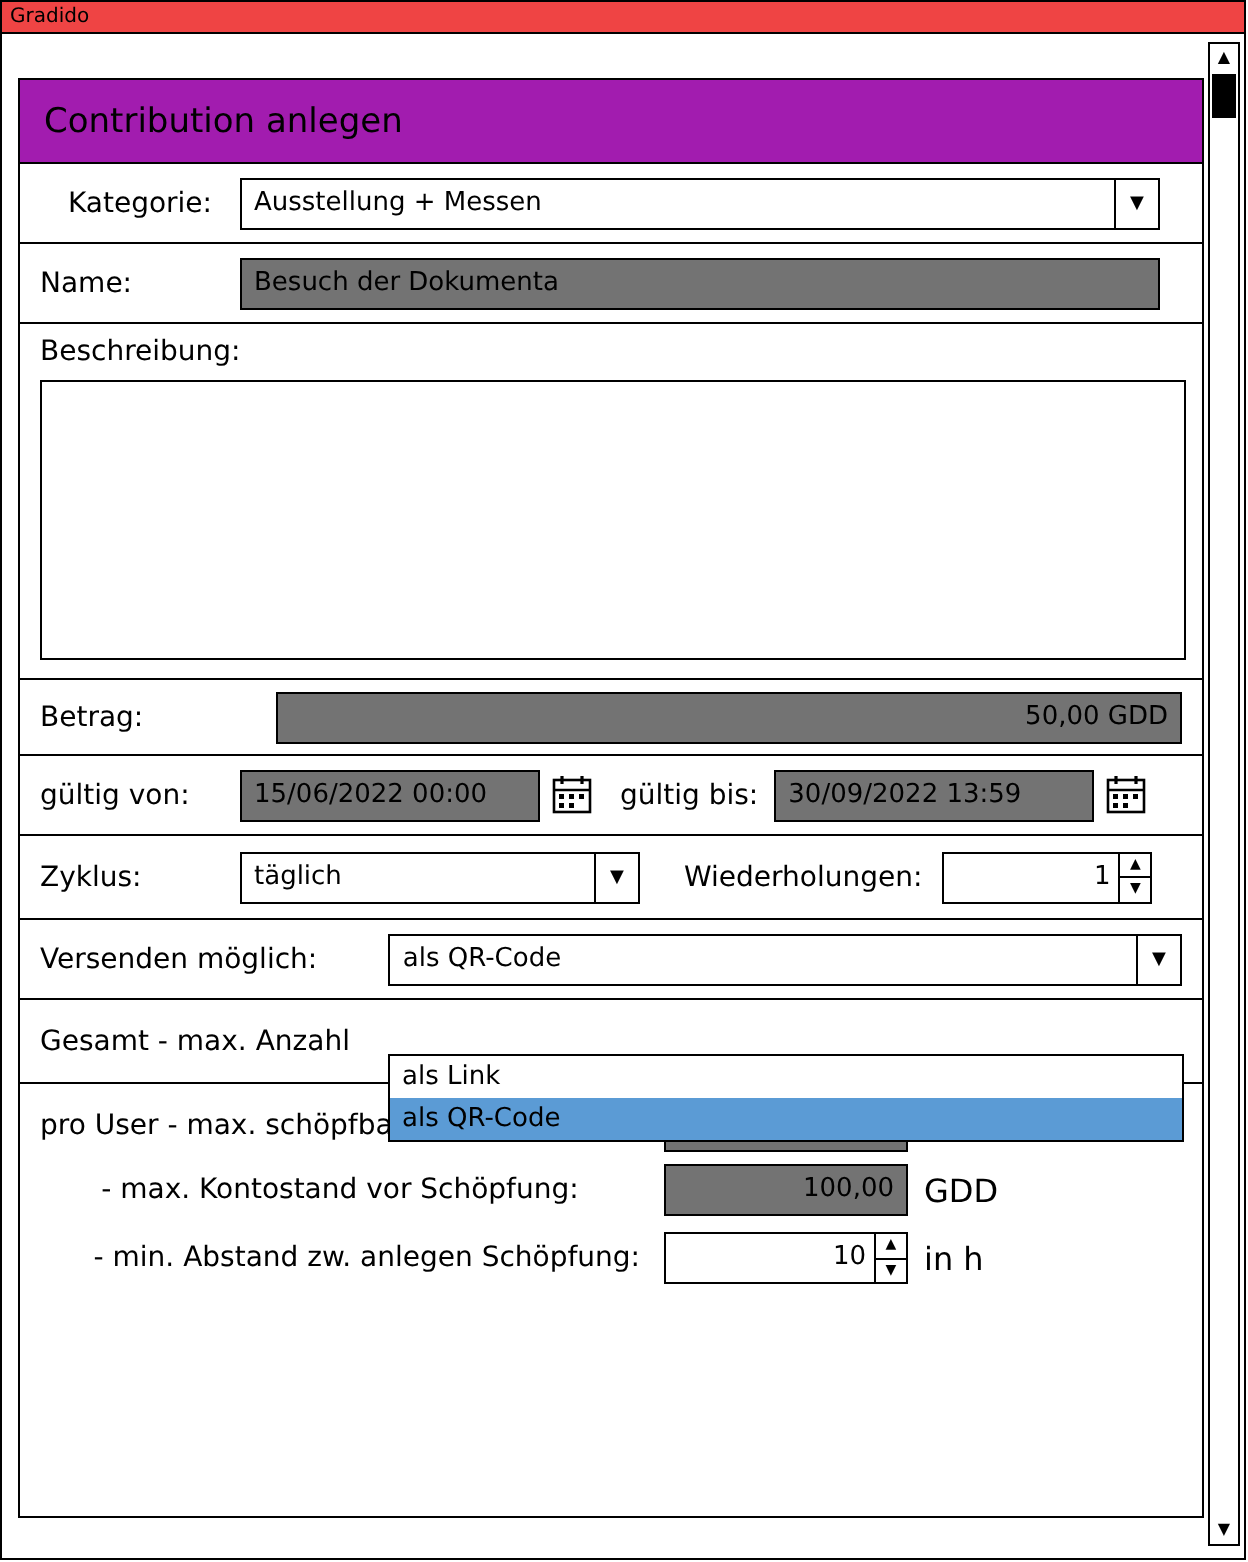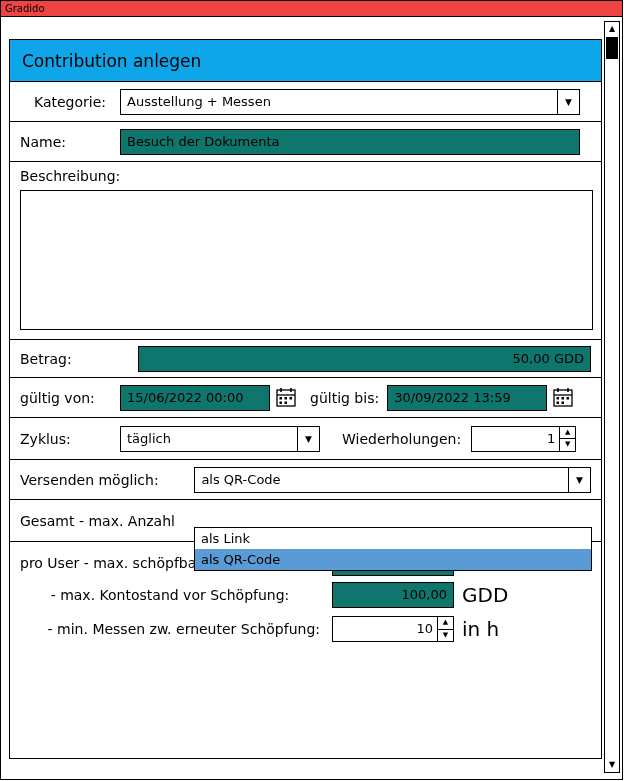--- a/index.html
+++ b/index.html
@@ -75,21 +75,21 @@
     left: 8px;
     top: 22px;
     width: 593px;
     height: 720px;
     border: 1px solid #000;
     box-sizing: border-box;
     background: #fff;
   }
   .panel-header {
     height: 42px;
-    background: #0ea5e9;
+    background: #a21caf;
     border-bottom: 1px solid #000;
     box-sizing: border-box;
     font-size: 17px;
     line-height: 42px;
     padding-left: 12px;
     color: #000;
   }
   .row {
     border-bottom: 1px solid #000;
     box-sizing: border-box;
@@ -98,21 +98,21 @@
     align-items: center;
     position: relative;
   }
   .row.noborder { border-bottom: none; }
   .label {
     font-size: 14px;
     white-space: nowrap;
   }
   .field {
     border: 1px solid #000;
-    background: #0f766e;
+    background: #737373;
     box-sizing: border-box;
     height: 26px;
     line-height: 24px;
     font-size: 13px;
     padding: 0 6px;
     display: flex;
     align-items: center;
   }
   .field.right { justify-content: flex-end; }
   .combo {
@@ -189,21 +189,21 @@
     line-height: 21px;
     font-size: 13px;
     padding-left: 6px;
     box-sizing: border-box;
   }
   .dd-item.selected {
     background: #5b9bd5;
     color: #000;
   }
   .unit {
-    font-size: 20px;
+    font-size: 16px;
     margin-left: 8px;
     text-align: center;
   }
 </style>
 </head>
 <body>
 
 <div class="window">
 
   <div class="titlebar">
@@ -324,21 +324,21 @@
 
       <div class="row noborder" style="height:34px;">
         <span class="label" style="width:312px; text-align:center; padding-right:12px; box-sizing:border-box;">- max. Kontostand vor Schöpfung:</span>
         <div class="field right" style="width:122px;">
           <span>100,00</span>
         </div>
         <span class="unit">GDD</span>
       </div>
 
       <div class="row noborder" style="height:34px;">
-        <span class="label" style="width:312px; text-align:right; padding-right:12px; box-sizing:border-box;">- min. Messen zw. erneuter Schöpfung:</span>
+        <span class="label" style="width:312px; text-align:right; padding-right:12px; box-sizing:border-box;">- min. Abstand zw. anlegen Schöpfung:</span>
         <div class="combo" style="width:122px;">
           <span class="ctext" style="text-align:right; padding-right:4px;">10</span>
           <span class="spin">
             <div>▲</div>
             <div>▼</div>
           </span>
         </div>
         <span class="unit">in h</span>
       </div>
 

